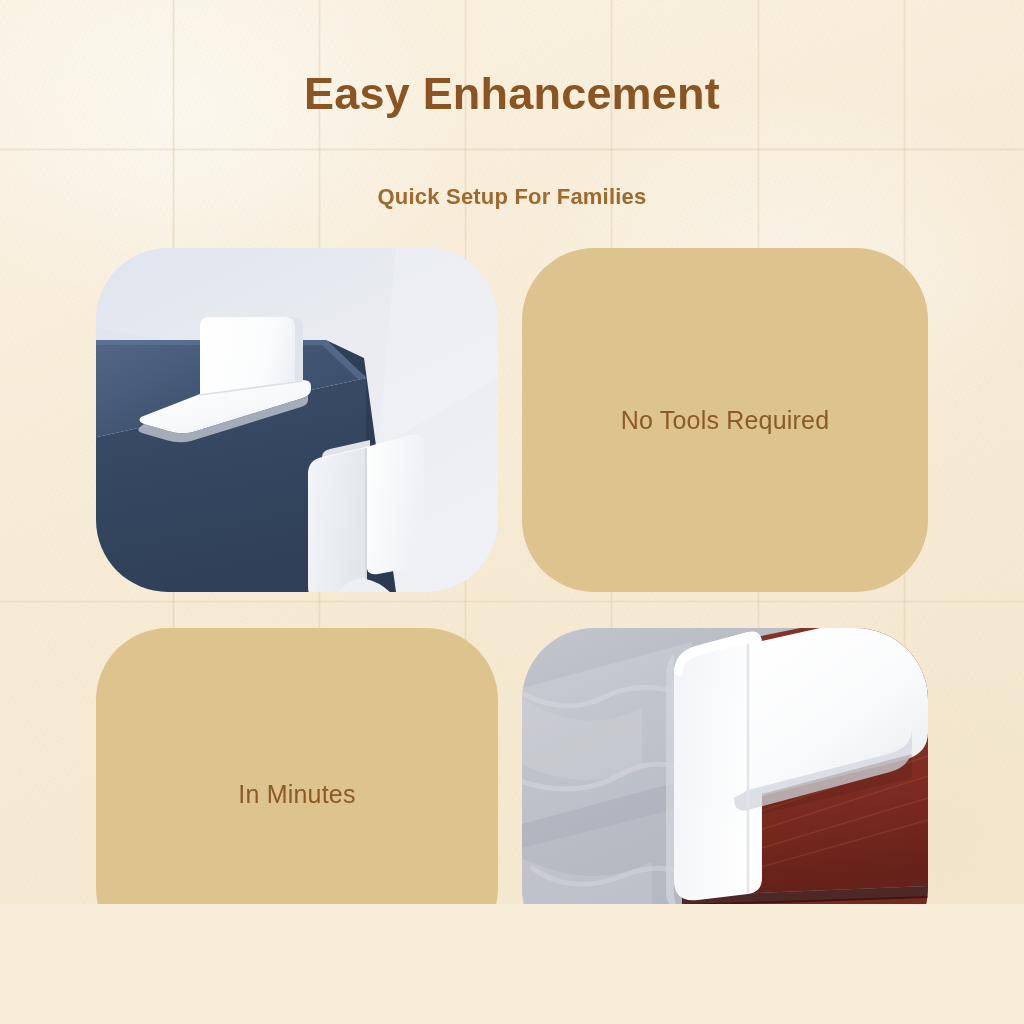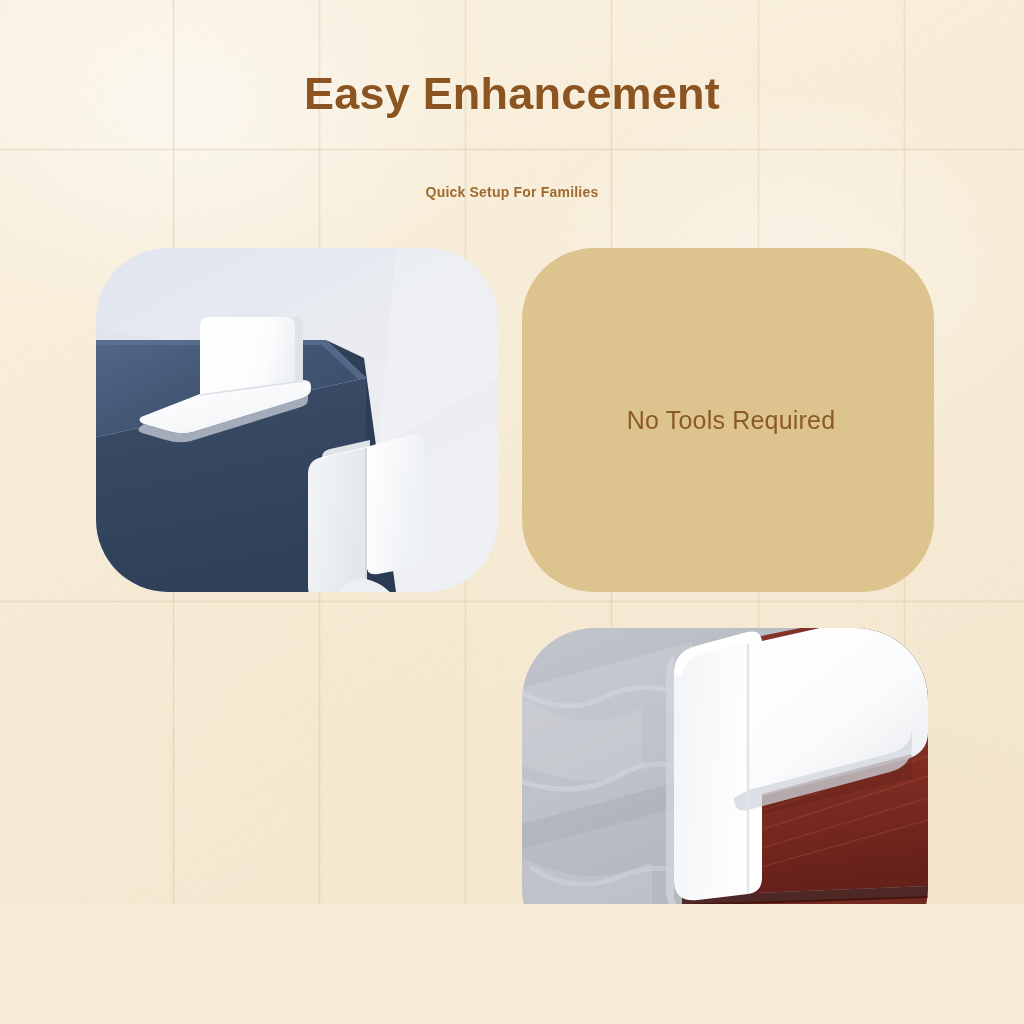--- a/index.html
+++ b/index.html
@@ -72,34 +72,34 @@
     font-weight: 800;
     letter-spacing: 0.2px;
     color: #8b5420;
     text-shadow: 0 1px 0 rgba(255,255,255,.45);
   }
   .subtitle {
     position: absolute;
     left: 0; right: 0;
     top: 184px;
     text-align: center;
-    font-size: 14px;
+    font-size: 22px;
     font-weight: 600;
     letter-spacing: .2px;
     color: #9e6a2e;
   }
 
   
   .card {
     position: absolute;
     border-radius: 72px;
     overflow: hidden;
   }
   .card.tl { left: 96px;  top: 248px; width: 402px; height: 344px; }
-  .card.tr { left: 522px; top: 248px; width: 406px; height: 344px; padding-left: 6px; }
+  .card.tr { left: 522px; top: 248px; width: 406px; height: 344px; }
   .card.bl { left: 96px;  top: 628px; width: 402px; height: 332px; }
   .card.br { left: 522px; top: 628px; width: 406px; height: 332px; }
 
   .card-text {
     background: #ddc48e;
     display: flex;
     align-items: center;
     justify-content: center;
   }
   .card-text .label {
@@ -200,20 +200,23 @@
       <path d="M226 209 q0 -6 8 -8 l40 -9 l0 7 l-40 9 q-6 2 -8 6 Z" fill="#ffffff" opacity=".85"></path>
 
       <path d="M300 0 L402 0 L402 130 L282 200 Z" fill="#ffffff" opacity=".20"></path>
     </svg>
   </div>
 
   <div class="card tr card-text">
     <div class="label">No Tools Required</div>
   </div>
 
+  <div class="card bl card-text">
+    <div class="label">In Minutes</div>
+  </div>
 
   <div class="card br photo">
     <svg viewBox="0 0 406 332" preserveAspectRatio="xMidYMid slice">
       <defs>
         <linearGradient id="marble" x1="0" y1="0" x2="0.5" y2="1">
           <stop offset="0%" stop-color="#c2c5cc"></stop>
           <stop offset="40%" stop-color="#b4b8c1"></stop>
           <stop offset="100%" stop-color="#a8acb6"></stop>
         </linearGradient>
         <linearGradient id="woodTop" x1="0" y1="0" x2="1" y2="0.6">

